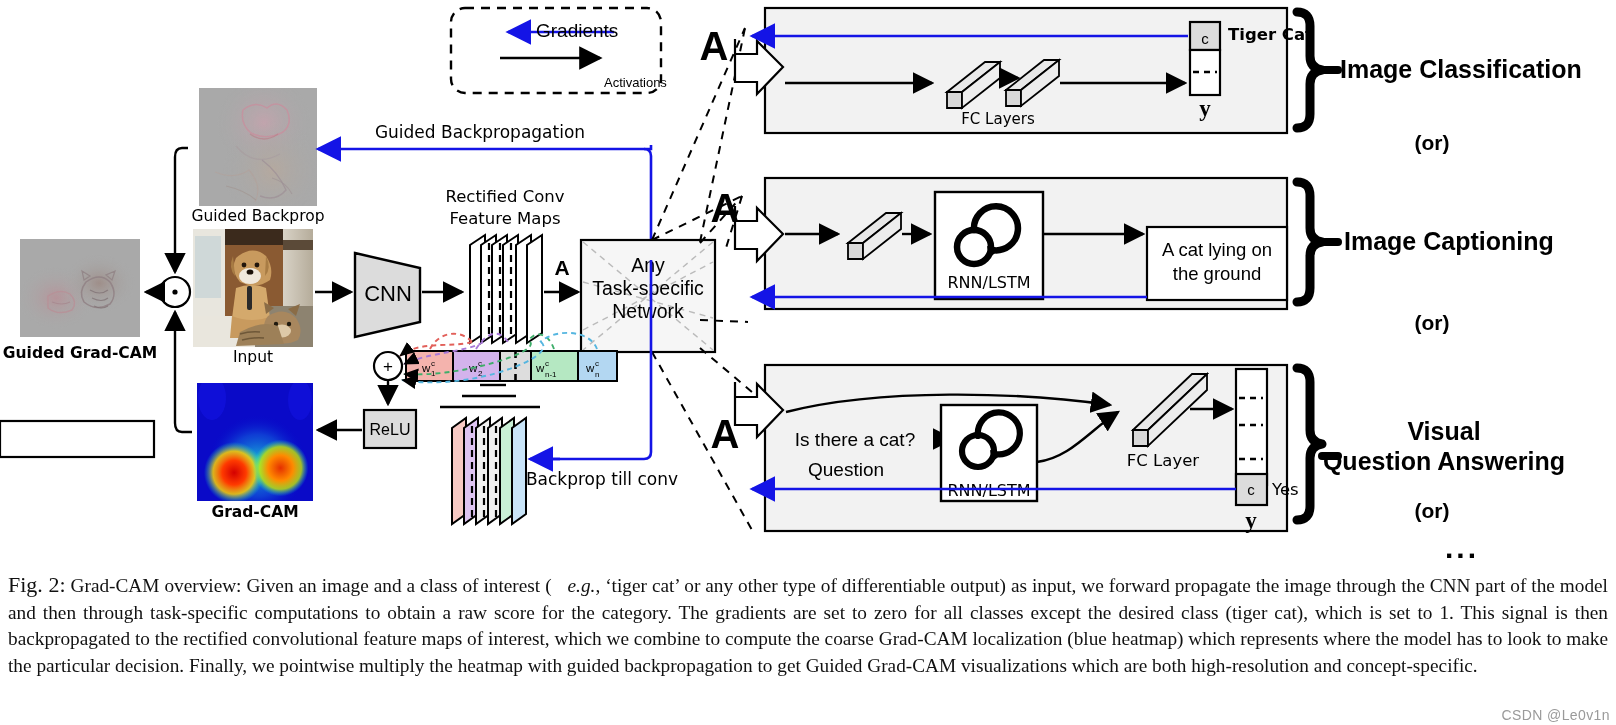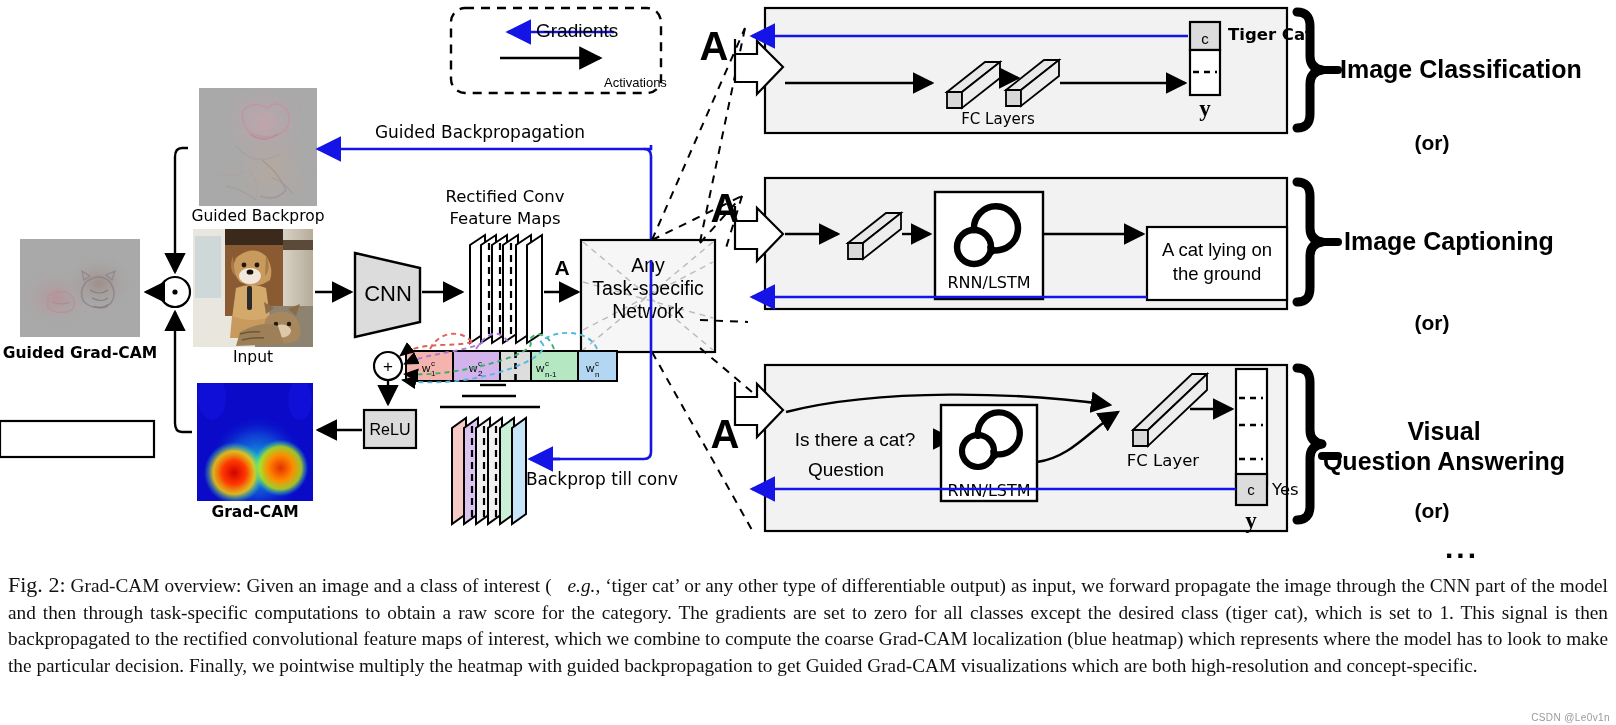--- a/index.html
+++ b/index.html
@@ -1,20 +1,20 @@
 <!DOCTYPE html>
 <html><head>
 <meta charset="utf-8">
 <style>
   html,body{margin:0;padding:0;background:#fff;}
   body{width:1616px;height:725px;font-family:"Liberation Sans",sans-serif;color:#000;overflow:hidden;position:relative;}
   #fig{position:absolute;left:0;top:0;width:1616px;height:565px;}
   #fig svg{position:absolute;left:0;top:0;}
   .cap{position:absolute;left:8px;top:572px;width:1600px;font-family:"Liberation Serif",serif;font-size:19.3px;line-height:26.6px;text-align:justify;color:#111;}
-  .wm{position:absolute;right:6px;bottom:2px;font-family:"Liberation Sans",sans-serif;font-size:10px;color:#9a9a9a;letter-spacing:.4px;margin-top:14px;}
+  .wm{position:absolute;right:6px;bottom:2px;font-family:"Liberation Sans",sans-serif;font-size:14px;color:#9a9a9a;letter-spacing:.4px;margin-top:14px;}
   .ital{font-style:italic;margin-left:16px;}
 </style>
 </head>
 <body>
 
 <div id="fig">
 <svg width="1616" height="565" viewBox="0 0 1616 565" xmlns="http://www.w3.org/2000/svg">
   <defs>
     <marker id="ah" markerWidth="9" markerHeight="9" refX="8" refY="4.5" orient="auto">
       <path d="M0,0 L9,4.5 L0,9 z" fill="#000"></path>

